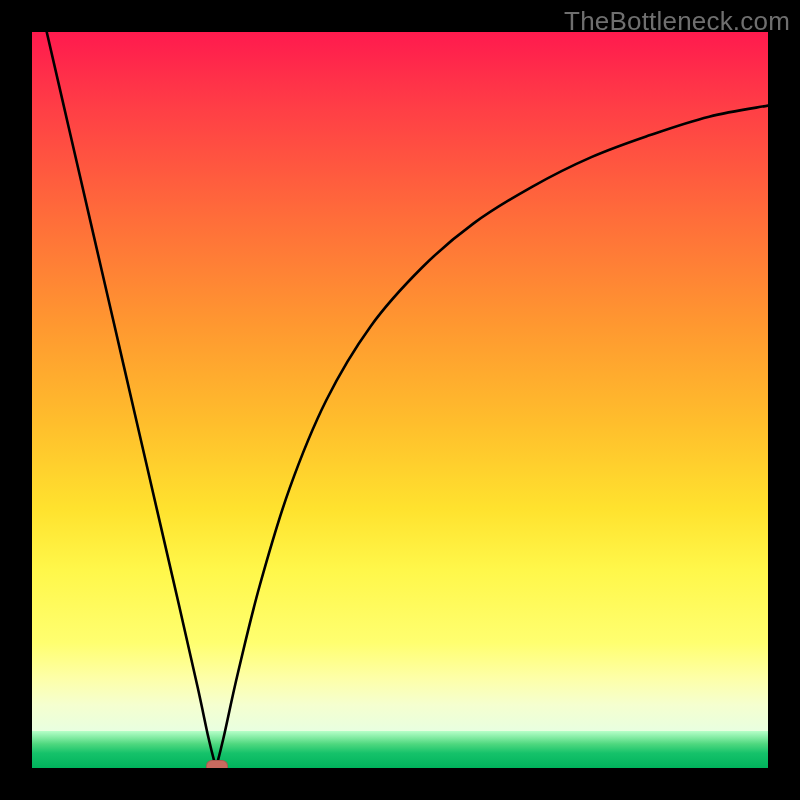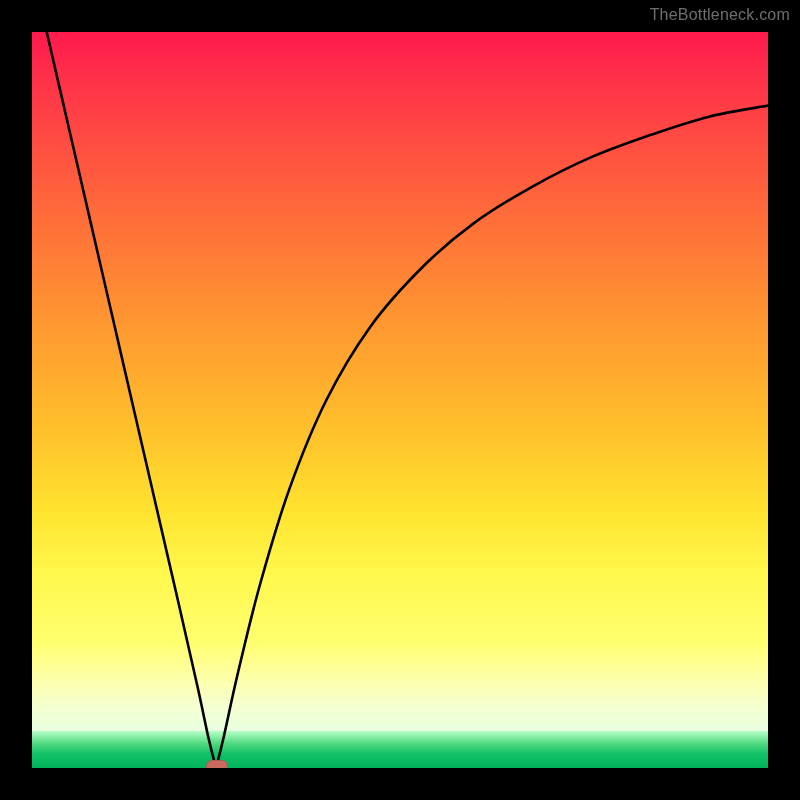--- a/index.html
+++ b/index.html
@@ -78,21 +78,21 @@
     height: 12px;
     border-radius: 6px;
     background: #c96a5f;
     border: 1px solid rgba(0,0,0,0.15);
   }
   .watermark {
     position: absolute;
     top: 6px;
     right: 10px;
     color: #6f6f6f;
-    font-size: 16px;
+    font-size: 26px;
     letter-spacing: 0.2px;
     font-weight: 400;
     user-select: none;
   }
 </style>
 </head>
 <body>
 
 <div class="frame">
 

